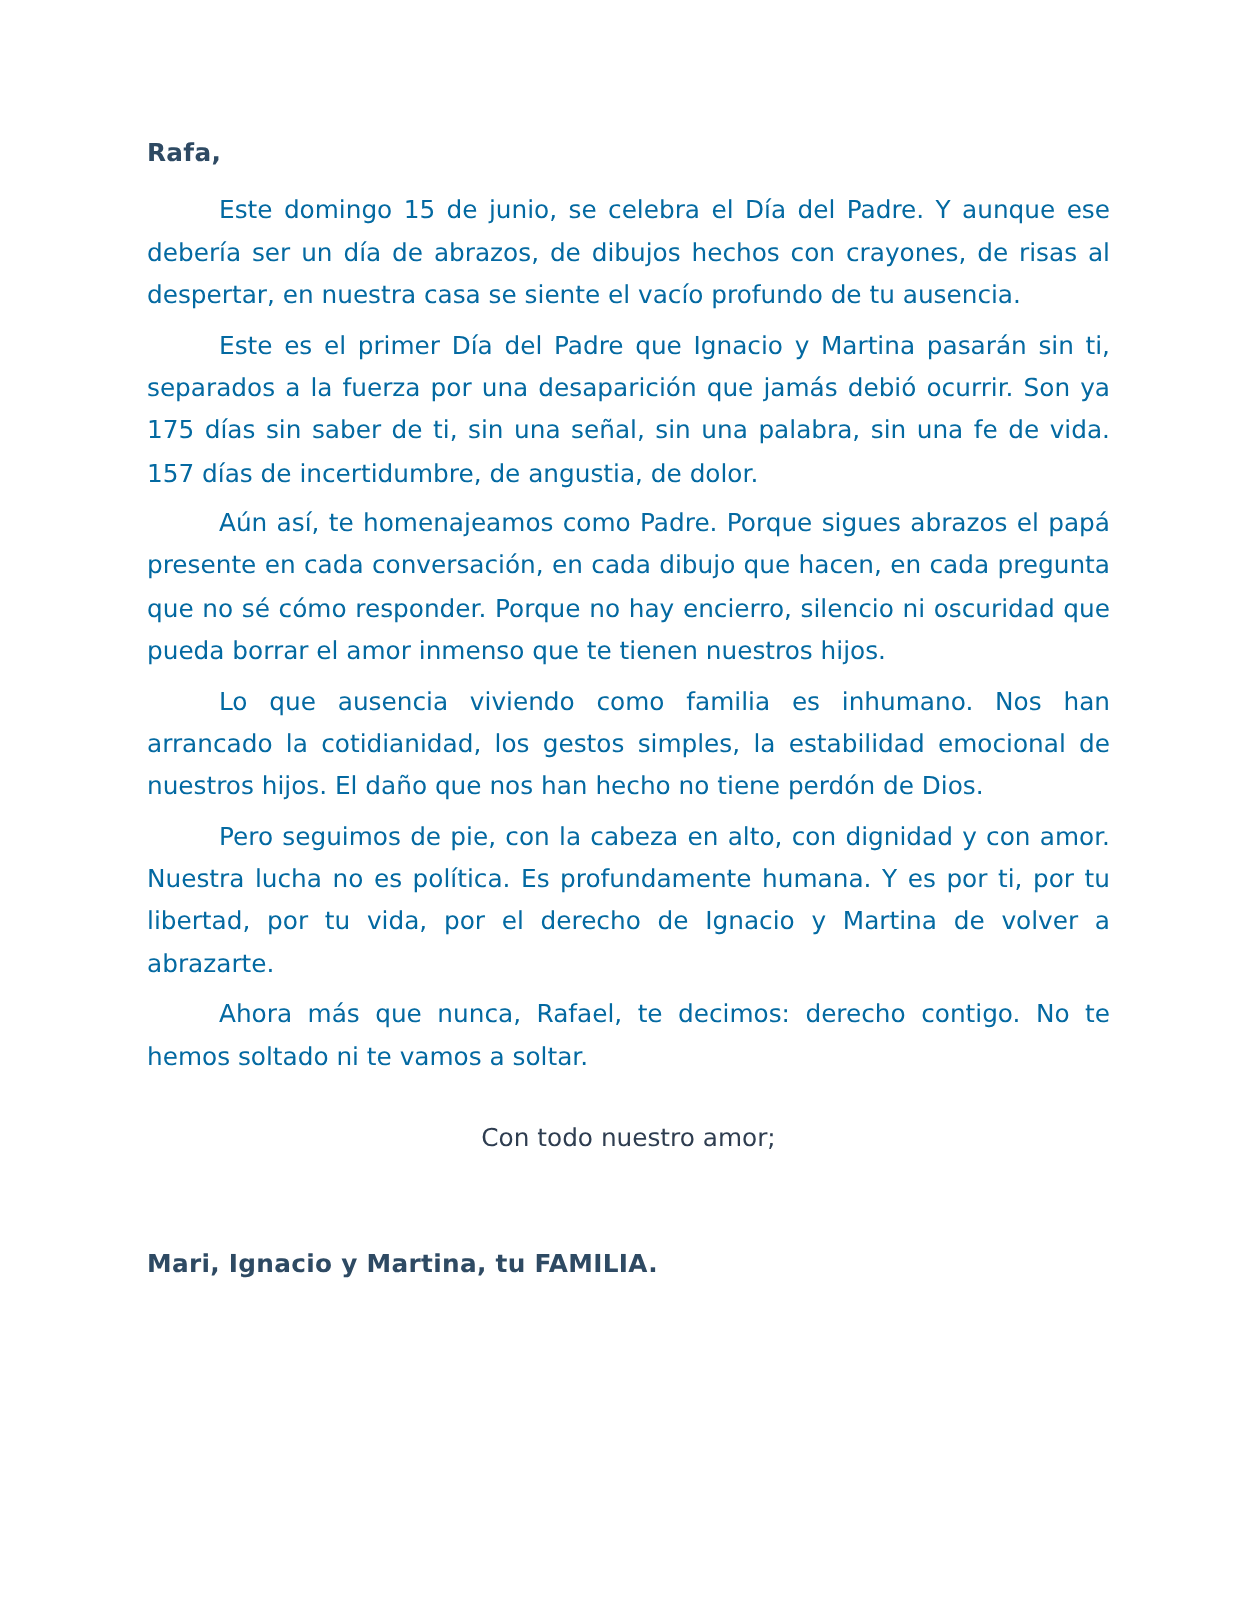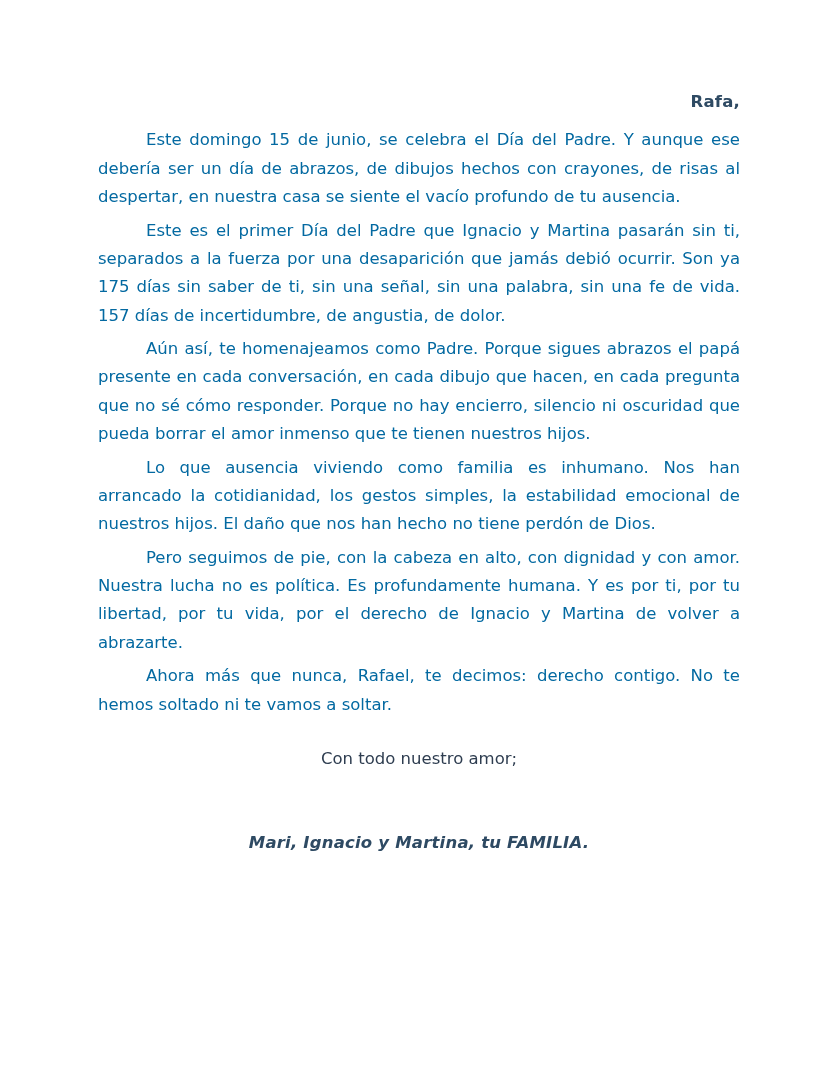--- a/index.html
+++ b/index.html
@@ -24,43 +24,42 @@
     color: #2e3d50;
     font-size: 16.5px;
     line-height: 1.72;
     text-align: justify;
   }
   .salutation {
     font-weight: bold;
     color: #2e4a63;
     font-size: 16.5px;
     margin: 0 0 10px 0;
-    text-align: right;
+    text-align: left;
     letter-spacing: 0.2px;
   }
   .para {
     margin: 0 0 5px 0;
     text-indent: 48px;
     text-align: justify;
     color: #0369a1;
   }
   .closing {
     margin: 26px 0 0 0;
     text-indent: 0;
     text-align: center;
     color: #2e3d50;
   }
   .signature {
     margin: 56px 0 0 0;
-    text-align: center;
+    text-align: left;
     font-weight: bold;
     color: #2e4a63;
     font-size: 16.5px;
     letter-spacing: 0.2px;
-    font-style: italic;
   }
 </style>
 </head>
 <body>
 
 <div class="page">
   <div class="letter-body">
 
     <p class="salutation">Rafa,</p>
 

